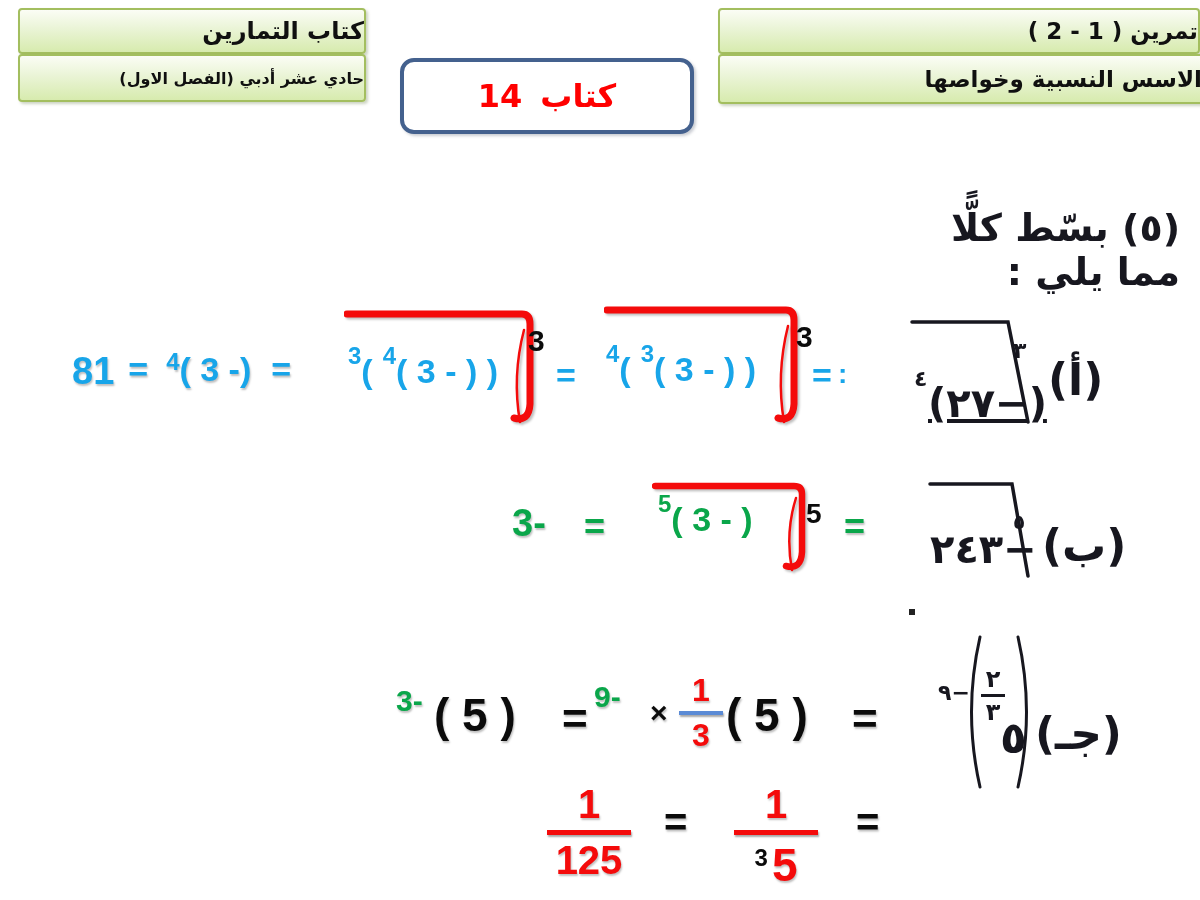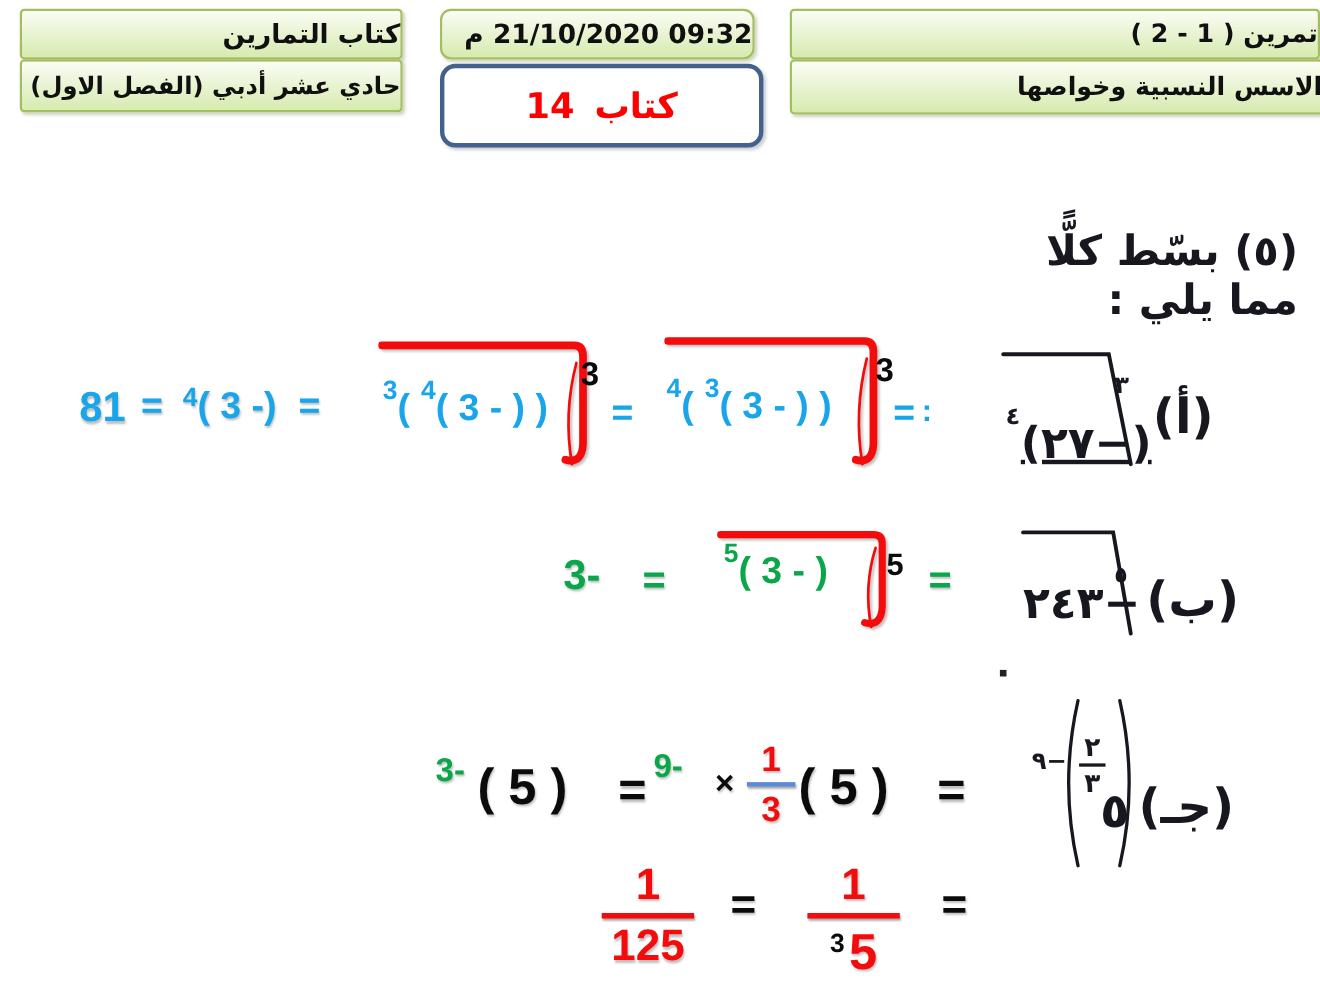--- a/index.html
+++ b/index.html
@@ -30,27 +30,24 @@
 </style>
 </head>
 <body>
 
 <div id="stage">
 
   <div class="abs hbox rtl" style="left:18px;top:8px;width:344px;height:42px;font-size:24px;">
     <span>كتاب التمارين</span>
   </div>
 
-  <div class="abs hbox rtl" style="left:18px;top:54px;width:344px;height:44px;font-size:22px;">
+  <div class="abs hbox rtl" style="left:18px;top:54px;width:344px;height:44px;font-size:16px;">
     <span>حادي عشر أدبي (الفصل الاول)</span>
   </div>
 
-  <div class="abs hbox rtl" style="left:400px;top:8px;width:282px;height:42px;font-size:24px;border-radius:10px;">
-    <span>09:32 21/10/2020 م</span>
-  </div>
 
   <div class="abs rtl" style="left:400px;top:58px;width:286px;height:68px;background:#fff;
        border:4px solid var(--page-box-border);border-radius:14px;box-shadow:2px 2px 3px rgba(80,90,110,.3);
        display:flex;align-items:center;justify-content:center;gap:18px;
        font-weight:bold;font-size:32px;color:var(--page-red);">
     <span>كتاب</span>
     <span>14</span>
   </div>
 
   <div class="abs hbox rtl" style="left:718px;top:8px;width:478px;height:42px;font-size:23px;">

